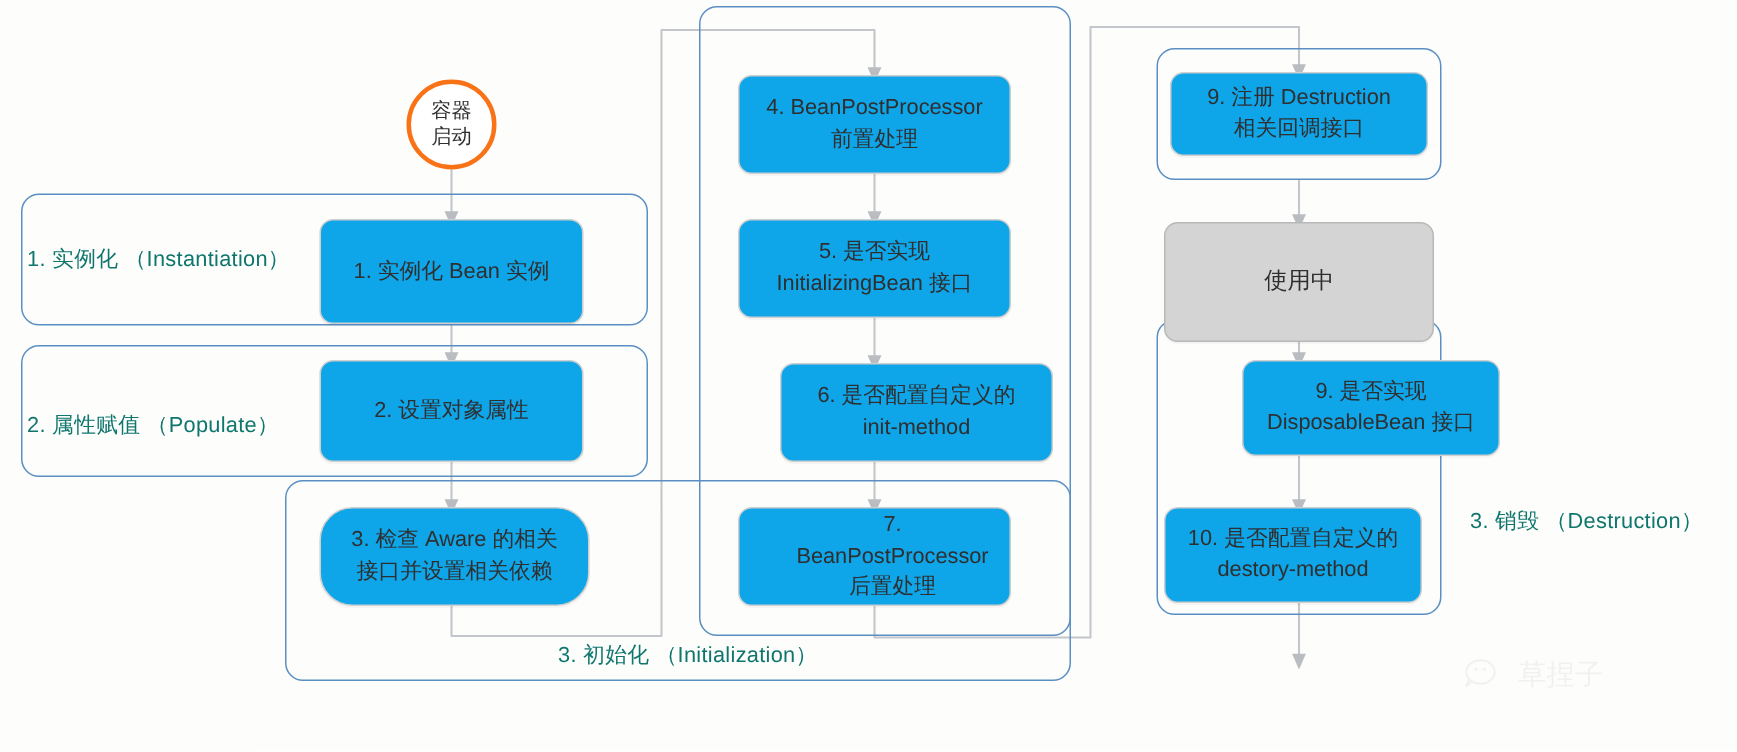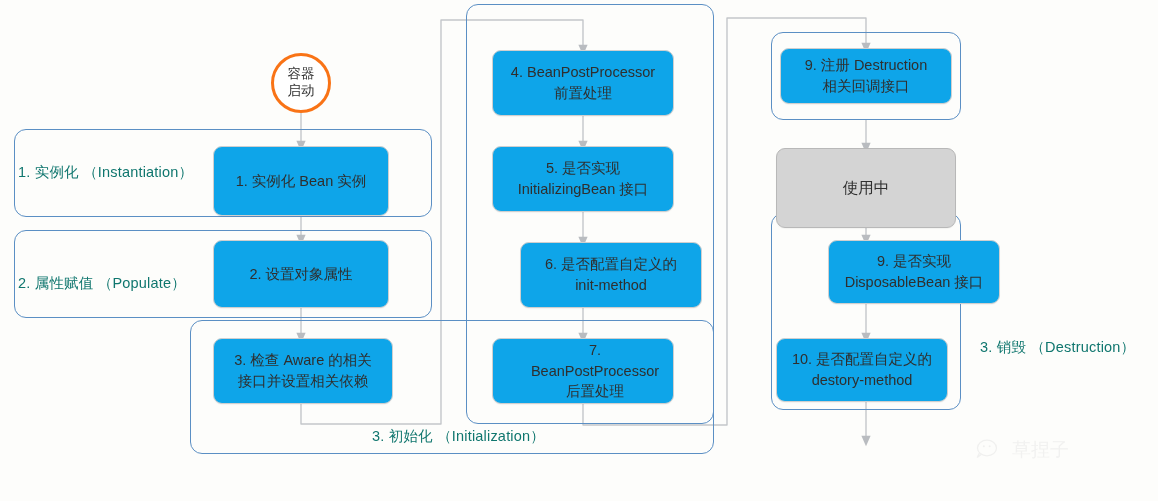--- a/index.html
+++ b/index.html
@@ -146,21 +146,21 @@
       <span>1. 实例化 Bean 实例</span>
     </span>
   </div>
 
   <div class="node" style="left:213px;top:240px;width:176px;height:68px;">
     <span>
       <span>2. 设置对象属性</span>
     </span>
   </div>
 
-  <div class="node" style="left:213px;top:338px;width:180px;height:66px;">
+  <div class="node" style="left:213px;top:338px;width:180px;height:66px;border-radius:22px;">
     <span>
       <span>3. 检查 Aware 的相关</span><br>
       <span>接口并设置相关依赖</span>
     </span>
   </div>
 
   <div class="node" style="left:492px;top:50px;width:182px;height:66px;">
     <span>
       <span>4. BeanPostProcessor</span><br>
       <span>前置处理</span>

